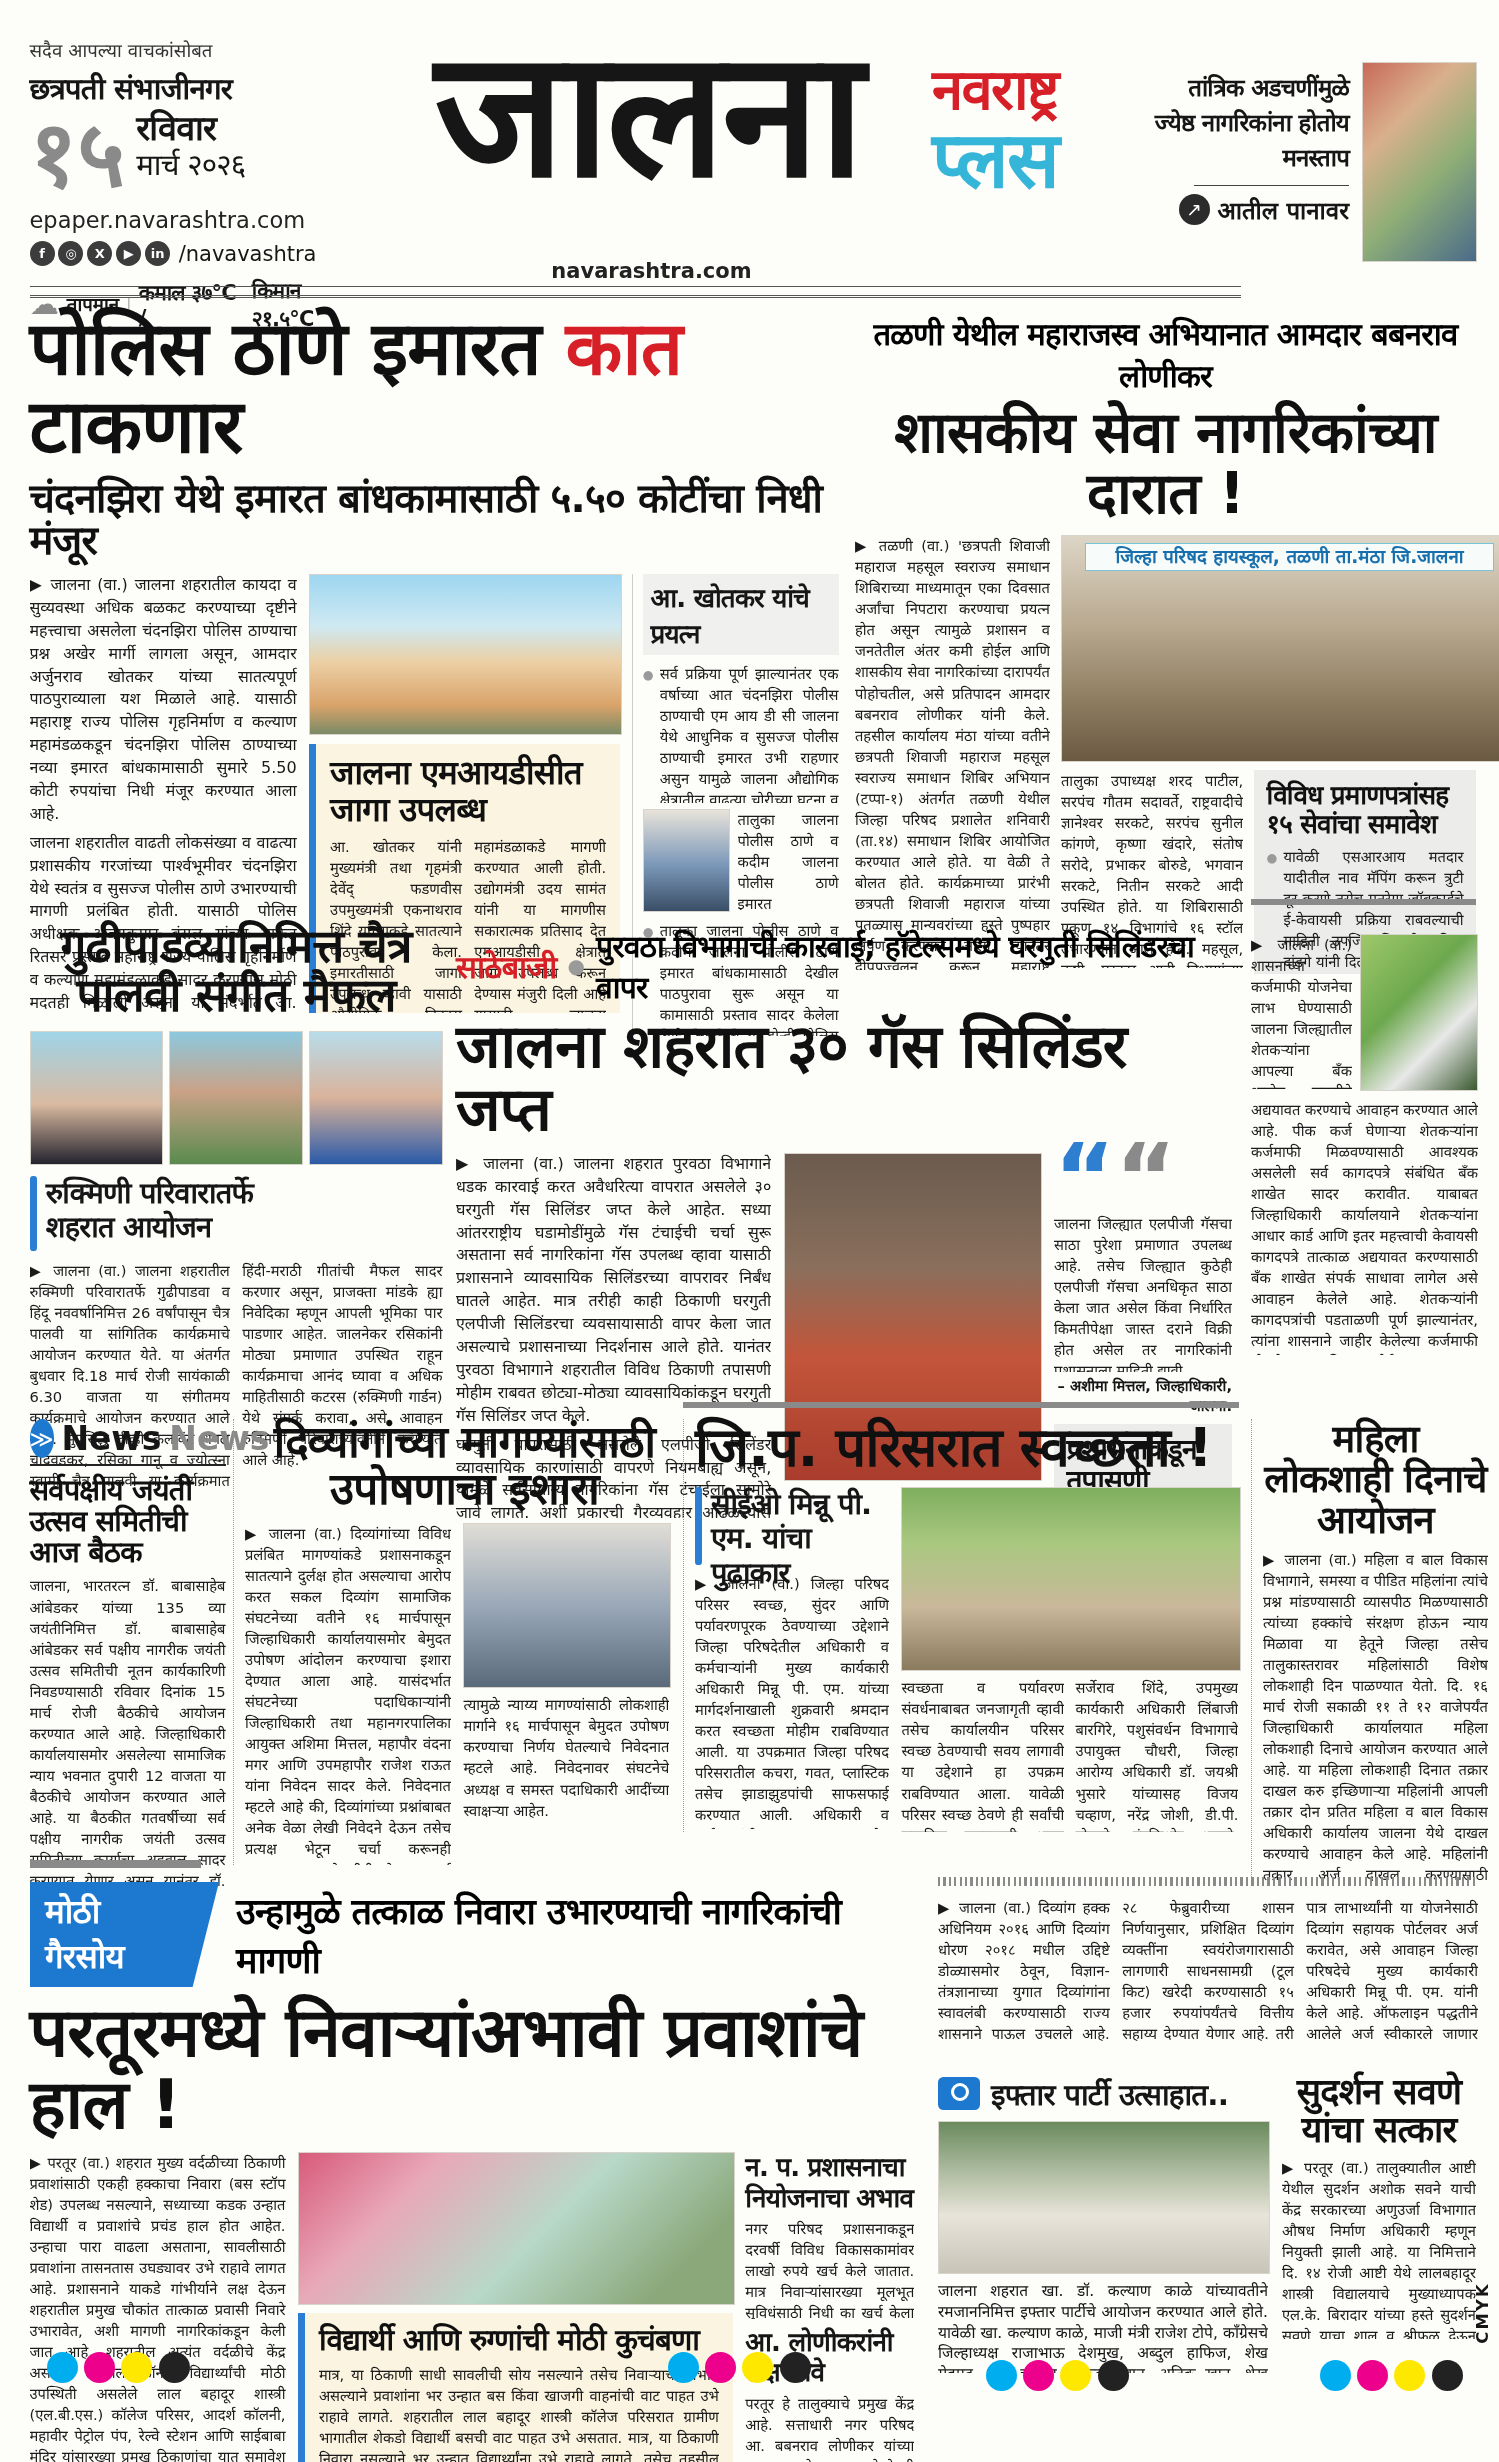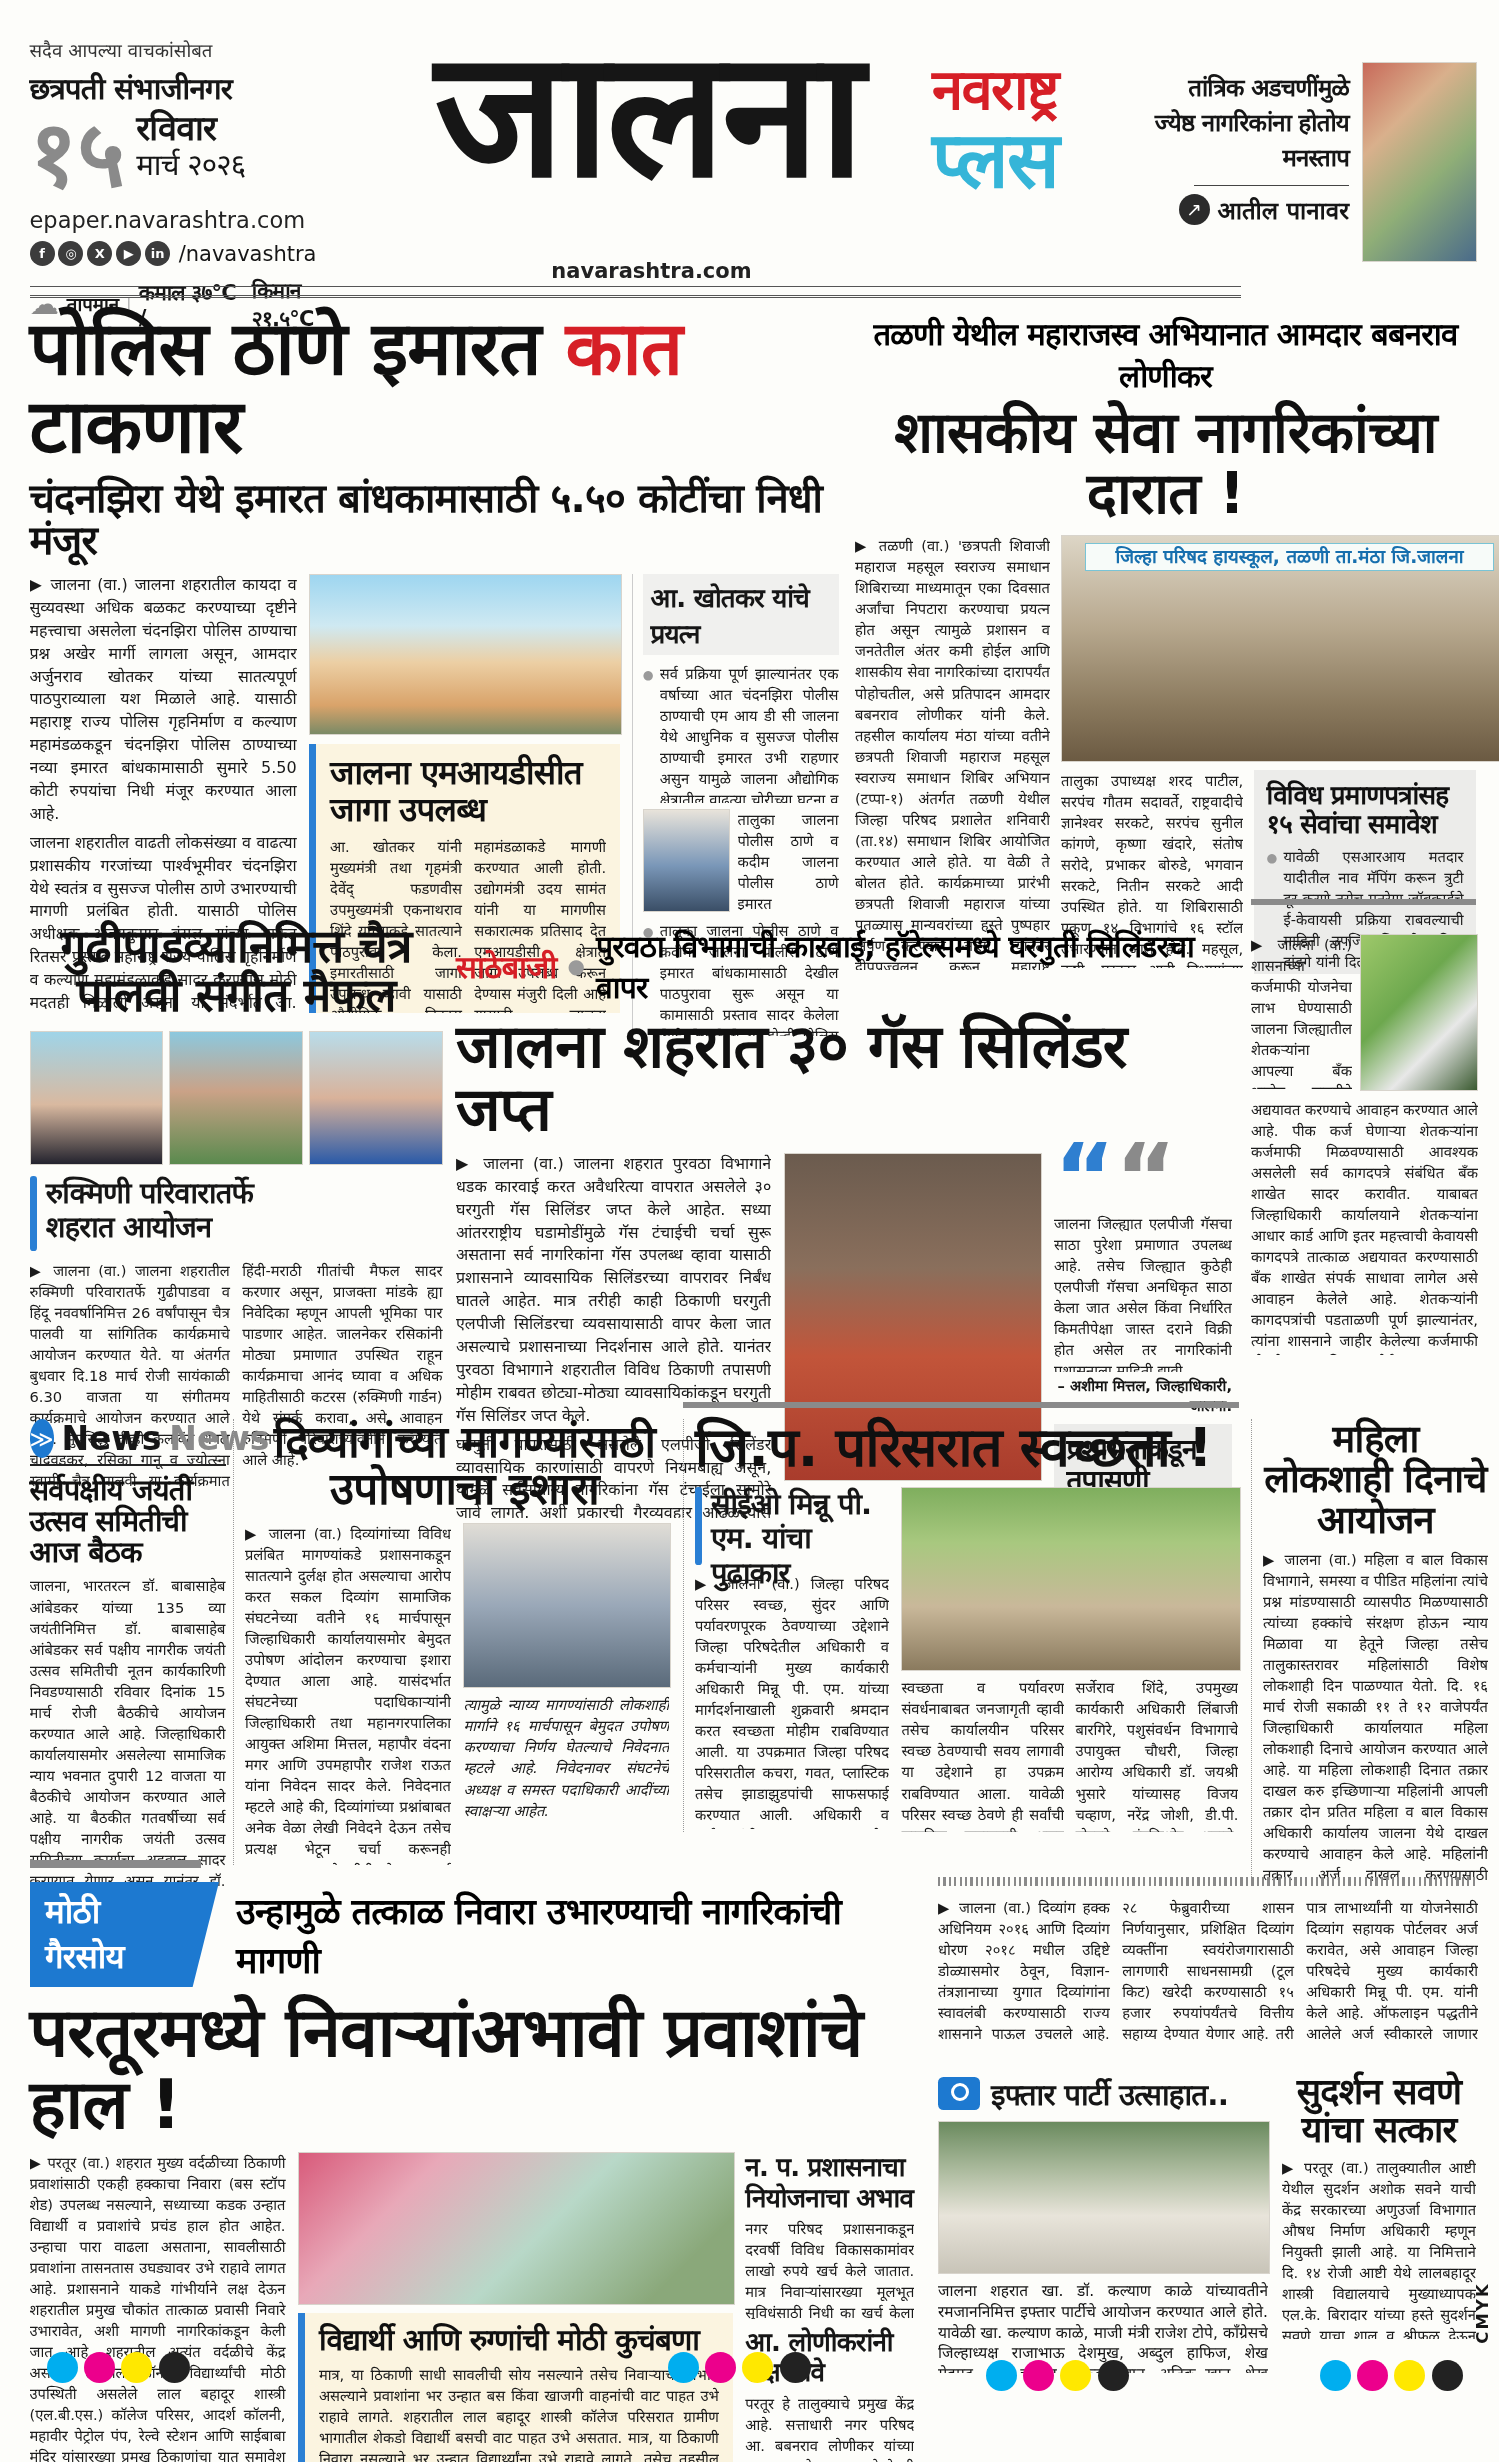--- a/index.html
+++ b/index.html
@@ -226,21 +226,21 @@
     </div>
     <div class="hl" style="font-size:29px;margin-top:9.3px;">सर्वपक्षीय जयंती उत्सव समितीची आज बैठक</div>
     <div class="body small clip" style="height:311px;margin-top:7.8px;">जालना, भारतरत्न डॉ. बाबासाहेब आंबेडकर यांच्या 135 व्या जयंतीनिमित्त डॉ. बाबासाहेब आंबेडकर सर्व पक्षीय नागरीक जयंती उत्सव समितीची नूतन कार्यकारिणी निवडण्यासाठी रविवार दिनांक 15 मार्च रोजी बैठकीचे आयोजन करण्यात आले आहे. जिल्हाधिकारी कार्यालयासमोर असलेल्या सामाजिक न्याय भवनात दुपारी 12 वाजता या बैठकीचे आयोजन करण्यात आले आहे. या बैठकीत गतवर्षीच्या सर्व पक्षीय नागरीक जयंती उत्सव समितीच्या कार्याचा अहवाल सादर करण्यात येणार असून यानंतर डॉ. बाबासाहेब आंबेडकर यांच्या 135 व्या जयंतीनिमित्त सर्व पक्षीय नागरीक जयंती उत्सव समितीच्या नूतन पदाधिकाऱ्यांची निवड केली जाणार आहे. आंबेडकरी चळवळीतील सर्व पदाधिकारी व कार्यकर्त्यांनी या बैठकीस उपस्थित राहावे, असे आवाहन डॉ. बाबासाहेब आंबेडकर सर्व पक्षीय नागरीक जयंती उत्सव समितीचे अध्यक्ष प्रदीप रत्नपारखे व सचिव राज तसेच समस्त पदाधिकाऱ्यांनी केले आहे.</div>
   </div>
   <div class="abs hrule" style="left:29.5px;top:1860px;width:171px;height:7.8px;"></div>
 
   <div class="abs vdot" style="left:233px;top:1419px;width:439px;padding-left:11px;">
     <div class="hl" style="font-size:44px;text-align:center;">दिव्यांगांच्या मागण्यांसाठी उपोषणाचा इशारा</div>
     <div style="display:flex;gap:12.4px;margin-top:11px;">
       <div class="body small clip" style="width:206px;height:342px;">▶ जालना (वा.) दिव्यांगांच्या विविध प्रलंबित मागण्यांकडे प्रशासनाकडून सातत्याने दुर्लक्ष होत असल्याचा आरोप करत सकल दिव्यांग सामाजिक संघटनेच्या वतीने १६ मार्चपासून जिल्हाधिकारी कार्यालयासमोर बेमुदत उपोषण आंदोलन करण्याचा इशारा देण्यात आला आहे. यासंदर्भात संघटनेच्या पदाधिकाऱ्यांनी जिल्हाधिकारी तथा महानगरपालिका आयुक्त अशिमा मित्तल, महापौर वंदना मगर आणि उपमहापौर राजेश राऊत यांना निवेदन सादर केले. निवेदनात म्हटले आहे की, दिव्यांगांच्या प्रश्नांबाबत अनेक वेळा लेखी निवेदने देऊन तसेच प्रत्यक्ष भेटून चर्चा करूनही प्रशासनाकडून कोणतीही ठोस कारवाई करण्यात आलेली नाही.</div>
-      <div style="width:206px;font-style:italic;">
+      <div style="width:206px;">
         <div class="photo ph-wheel" style="width:206px;height:163px;"></div>
         <div class="body small clip" style="height:167px;margin-top:6.2px;">त्यामुळे न्याय्य मागण्यांसाठी लोकशाही मार्गाने १६ मार्चपासून बेमुदत उपोषण करण्याचा निर्णय घेतल्याचे निवेदनात म्हटले आहे. निवेदनावर संघटनेचे अध्यक्ष व समस्त पदाधिकारी आदींच्या स्वाक्षऱ्या आहेत.</div>
       </div>
     </div>
   </div>
 
   <div class="abs hrule" style="left:683px;top:1402px;width:556px;height:6.2px;"></div>
   <div class="abs vdot" style="left:683px;top:1419px;width:556px;padding-left:11px;">
     <div class="hl" style="font-size:54px;">जि.प. परिसरात स्वच्छता !</div>
     <div style="display:flex;gap:12.4px;margin-top:11px;">

